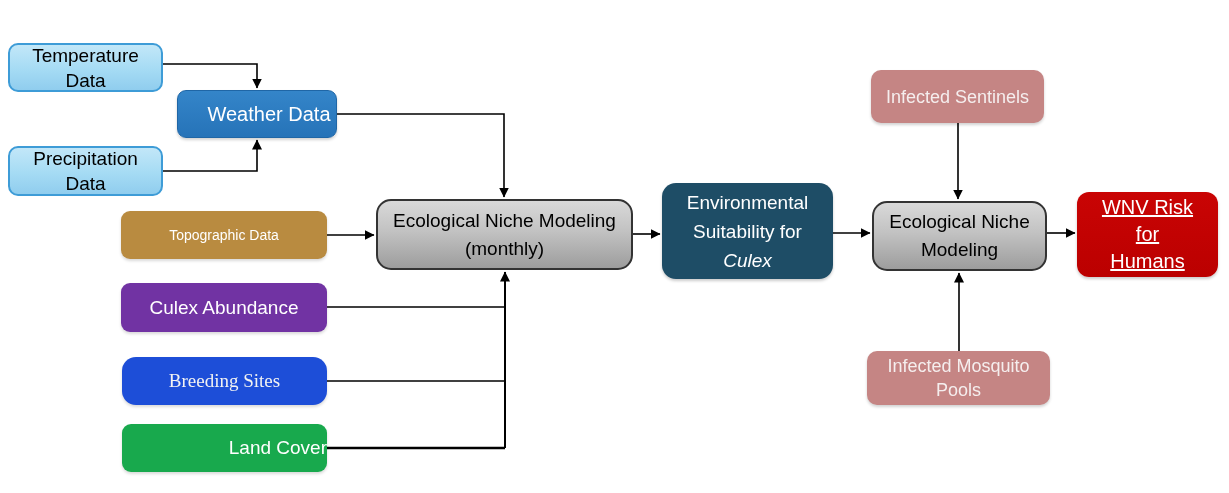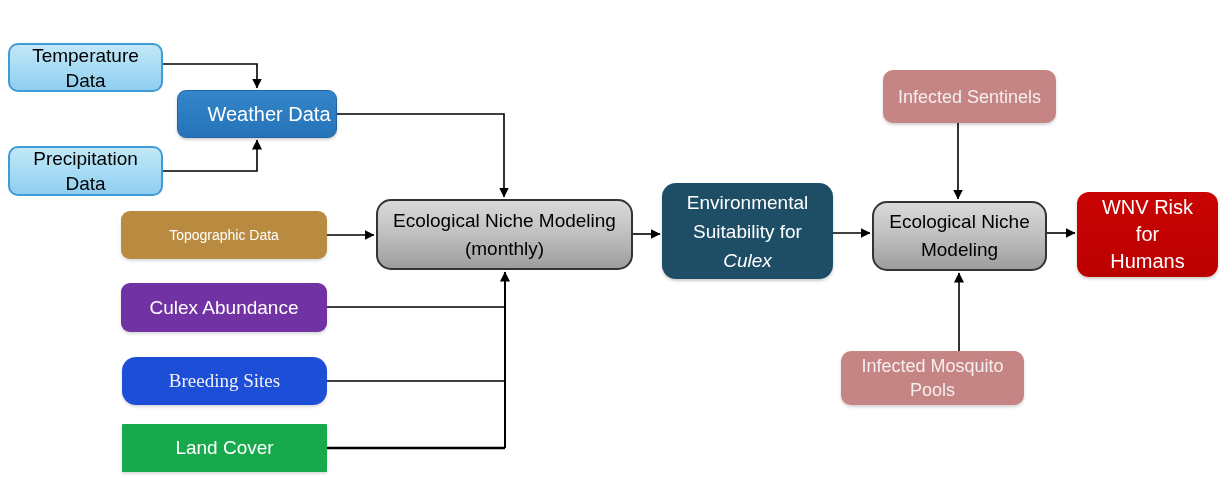--- a/index.html
+++ b/index.html
@@ -23,21 +23,21 @@
   .blue{
     background:linear-gradient(180deg,#3485c9 0%,#2673b8 100%);
     border:1px solid #1f66a6;border-radius:9px;
     color:#ffffff;font-size:20px;line-height:24px;
     box-shadow:0 2px 3px rgba(0,0,0,0.18);
     padding-left:24px;
   }
   .gold{background:#b98b40;border-radius:9px;color:#ffffff;font-size:14px;box-shadow:0 2px 3px rgba(0,0,0,0.15);}
   .purple{background:#7133a3;border-radius:9px;color:#ffffff;font-size:19px;box-shadow:0 2px 3px rgba(0,0,0,0.15);}
   .darkgreen{background:#1d4ed8;border-radius:14px;color:#f2f2f2;font-size:19px;box-shadow:0 2px 3px rgba(0,0,0,0.15);font-family:Liberation Serif, serif;}
-  .green{background:#18a94d;border-radius:1px;color:#ffffff;font-size:19px;box-shadow:0 2px 3px rgba(0,0,0,0.15);}
+  .green{background:#18a94d;border-radius:9px;color:#ffffff;font-size:19px;box-shadow:0 2px 3px rgba(0,0,0,0.15);align-items:flex-end;}
   .gray{
     background:linear-gradient(180deg,#d9d9d9 0%,#c2c2c2 45%,#9d9d9d 100%);
     border:2px solid #333333;border-radius:15px;
     color:#000000;font-size:19px;line-height:28px;text-align:center;
   }
   .navy{
     background:#1e4d66;border-radius:14px;color:#ffffff;
     font-size:19px;line-height:29px;box-shadow:0 2px 3px rgba(0,0,0,0.2);
   }
   .pink{
@@ -54,24 +54,24 @@
   
   #n-temperature{left:8px;top:43px;width:155px;height:49px;}
   #n-precipitation{left:8px;top:146px;width:155px;height:50px;}
   #n-weather{left:177px;top:90px;width:160px;height:48px;}
   #n-topographic{left:121px;top:211px;width:206px;height:48px;}
   #n-culex{left:121px;top:283px;width:206px;height:49px;}
   #n-breeding{left:122px;top:357px;width:205px;height:48px;}
   #n-landcover{left:122px;top:424px;width:205px;height:48px;}
   #n-enm-monthly{left:376px;top:199px;width:257px;height:71px;}
   #n-envsuit{left:662px;top:183px;width:171px;height:96px;align-items:center;}
-  #n-sentinels{left:871px;top:70px;width:173px;height:53px;margin-left:12px;}
+  #n-sentinels{left:871px;top:70px;width:173px;height:53px;}
   #n-enm{left:872px;top:201px;width:175px;height:70px;}
-  #n-pools{left:841px;top:351px;width:183px;height:54px;}
-  #n-wnv{left:1077px;top:192px;width:141px;height:85px;}
+  #n-pools{left:867px;top:351px;width:183px;height:54px;}
+  #n-wnv{left:1077px;top:192px;width:141px;height:85px;text-decoration:underline;}
 </style>
 </head>
 <body>
 
 <div class="canvas">
 
   <svg class="wires" width="1229" height="493" viewBox="0 0 1229 493">
     <defs>
       <marker id="arrow" markerUnits="userSpaceOnUse" markerWidth="12" markerHeight="10" refX="9.5" refY="5" orient="auto">
         <path d="M0,0 L10,5 L0,10 Z" fill="#000000"></path>

